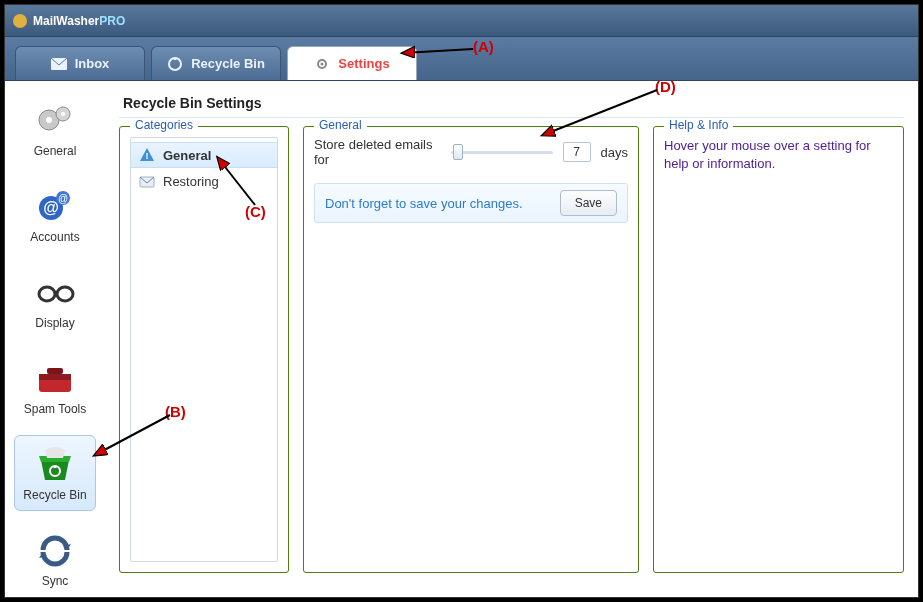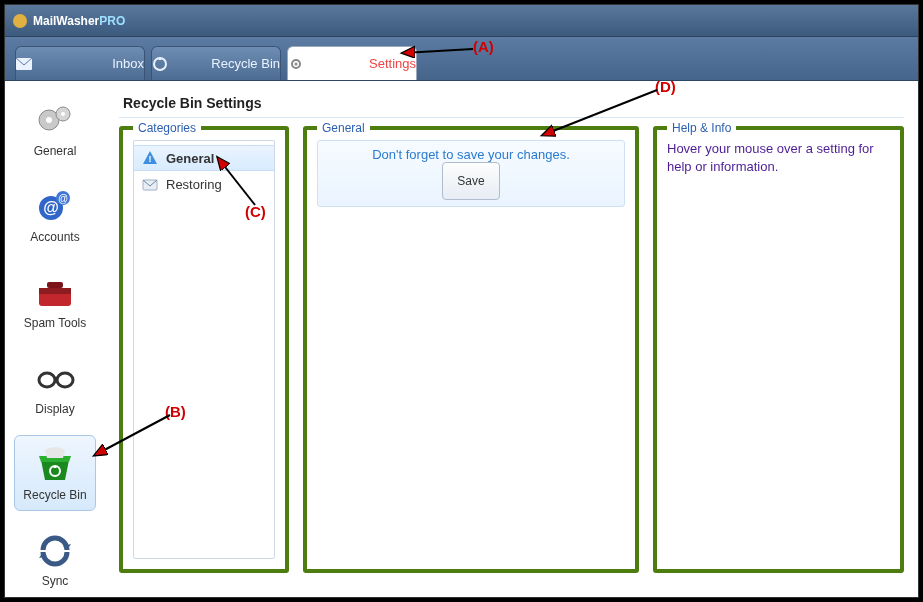--- a/index.html
+++ b/index.html
@@ -3,49 +3,49 @@
 <meta charset="utf-8">
 <style>
 * { box-sizing: border-box; margin: 0; padding: 0; font-family: "Segoe UI", Tahoma, sans-serif; }
 body { background: #000; padding: 4px; }
 .window { width: 915px; height: 594px; background: #fff; border: 1px solid #333; display: flex; flex-direction: column; position: relative; }
 .titlebar { height: 32px; background: linear-gradient(#5a789c,#3b5a7e); display: flex; align-items: center; padding: 0 8px; color:#fff; font-size:12px; border-bottom:1px solid #2d4560;}
 .titlebar .logo { width:14px; height:14px; background:#e0b040; border-radius:50%; margin-right:6px;}
 .titlebar .brand { font-weight:600; }
 .titlebar .brand b { color:#9fe0ff; font-weight:700;}
 .tabbar { height:44px; background: linear-gradient(#5b7ba3,#46658b); display:flex; align-items:flex-end; padding:0 10px; border-bottom:1px solid #2d4560;}
-.tab { height:34px; min-width:130px; margin-right:6px; border-radius:6px 6px 0 0; display:flex; align-items:center; justify-content:space-between; gap:8px; font-size:13px; color:#eaf2ff; background:linear-gradient(#6d8db3,#4d6c93); border:1px solid #3a5476; border-bottom:none; cursor:pointer;}
+.tab { height:34px; min-width:130px; margin-right:6px; border-radius:6px 6px 0 0; display:flex; align-items:center; justify-content:center; gap:8px; font-size:13px; color:#eaf2ff; background:linear-gradient(#6d8db3,#4d6c93); border:1px solid #3a5476; border-bottom:none; cursor:pointer;font-weight:bold;}
 .tab.active { background:#fff; color:#ef4444; border-color:#9aa9bd;}
 .tab .ti { width:16px; height:16px; display:inline-flex; align-items:center; justify-content:center;}
 .main { flex:1; display:flex; background:#fff; overflow:hidden;}
 .sidebar { width:100px; background:#fff; display:flex; flex-direction:column; align-items:center; padding-top:10px; gap:10px;}
 .sidebtn { width:82px; height:78px; border-radius:6px; display:flex; flex-direction:column; align-items:center; justify-content:center; gap:4px; font-size:12px; color:#333; cursor:pointer;}
 .sidebtn.selected { background:linear-gradient(#eef6ff,#d6e9fb); border:1px solid #a9c8e8;}
 .sidebtn .bigicon { width:44px; height:40px; display:flex; align-items:center; justify-content:center;}
 .content { flex:1; padding:8px 14px 24px 14px; display:flex; flex-direction:column;}
 .pagetitle { font-weight:700; font-size:14px; color:#222; margin:6px 0 6px 4px;}
 .divider { height:1px; background:#d9e6f4; margin-bottom:8px;}
 .row { display:flex; gap:14px; flex:1; min-height:0;}
-.fs { border:4px solid #4d7c0f; border-radius:3px; padding:10px; position:relative;}
+.fs { border:1px solid #4d7c0f; border-radius:3px; padding:10px; position:relative;}
 .fs > .legend { position:absolute; top:-9px; left:10px; background:#fff; padding:0 5px; font-size:12px; color:#2b5fb0;}
 .col-cat { width:170px; display:flex; flex-direction:column;}
 .cat-list { flex:1; border:1px solid #cfd9e6; border-radius:2px; background:#fff; padding:4px 0;}
 .cat-item { height:26px; display:flex; align-items:center; gap:8px; padding:0 8px; font-size:13px; color:#333; cursor:pointer;}
 .cat-item.selected { background:linear-gradient(#eaf4ff,#d8ebfd); border-top:1px solid #c6ddf4; border-bottom:1px solid #c6ddf4; font-weight:700;}
 .cat-item .ci { width:16px; height:16px;}
 .col-gen { flex:1; display:flex; flex-direction:column;}
 .gen-body { display:flex; flex-direction:column; gap:16px;}
 .line1 { display:flex; align-items:center; gap:10px; font-size:13px; color:#333;}
 .slider { width:110px; height:18px; position:relative;}
 .slider .track { position:absolute; left:0; right:0; top:8px; height:3px; background:#d4dde8; border-radius:2px;}
 .slider .thumb { position:absolute; top:1px; left:2px; width:10px; height:16px; background:linear-gradient(#fefefe,#e1e8f1); border:1px solid #9fb1c6; border-radius:2px;}
 .daysbox { width:30px; height:20px; border:1px solid #b7c4d4; border-radius:2px; font-size:12px; text-align:center; line-height:18px; color:#333;}
-.savebar { display:flex; align-items:center; justify-content:space-between; background:linear-gradient(#f6fbff,#eaf4ff); border:1px solid #cfe0f1; border-radius:3px; padding:6px 10px;flex-direction:column;}
+.savebar { display:flex; align-items:center; justify-content:space-between; background:linear-gradient(#f6fbff,#eaf4ff); border:1px solid #cfe0f1; border-radius:3px; padding:6px 10px;}
 .savebar .msg { color:#2a7bd1; font-size:13px;}
-.btn { height:38px; padding:0 14px; background:linear-gradient(#fdfdfd,#e7edf4); border:1px solid #aebccc; border-radius:4px; font-size:12px; color:#333; cursor:pointer;}
+.btn { height:26px; padding:0 14px; background:linear-gradient(#fdfdfd,#e7edf4); border:1px solid #aebccc; border-radius:4px; font-size:12px; color:#333; cursor:pointer;}
 .col-help { width:251px;}
 .help-text { font-size:13px; color:#4c1d95; line-height:1.35;}
 
 .anno { position:absolute; pointer-events:none; }
 .lbl { color:#d10000; font-weight:700; font-size:15px;}
 svg.arrow { overflow:visible;}
 </style>
 </head>
 <body>
 
@@ -111,37 +111,37 @@
               <circle cx="30" cy="12" r="7" fill="#3f76d7"></circle>
               <text x="30" y="16" font-size="10" fill="#fff" text-anchor="middle">@</text>
             </svg>
         </span>
         <span>Accounts</span>
       </div>
 
       <div class="sidebtn">
         <span class="bigicon">
           <svg width="44" height="40">
+              <ellipse cx="14" cy="22" rx="8" ry="7" fill="none" stroke="#333" stroke-width="3"></ellipse>
+              <ellipse cx="32" cy="22" rx="8" ry="7" fill="none" stroke="#333" stroke-width="3"></ellipse>
+              <path d="M22 21 Q23 19 24 21" stroke="#333" stroke-width="2" fill="none"></path>
+            </svg>
+        </span>
+        <span>Display</span>
+      </div>
+
+      <div class="sidebtn">
+        <span class="bigicon">
+          <svg width="44" height="40">
               <rect x="6" y="16" width="32" height="18" rx="3" fill="#c1272d"></rect>
               <rect x="6" y="16" width="32" height="6" fill="#8e1b20"></rect>
               <rect x="14" y="10" width="16" height="6" rx="2" fill="#7a1419"></rect>
             </svg>
         </span>
         <span>Spam Tools</span>
-      </div>
-
-      <div class="sidebtn">
-        <span class="bigicon">
-          <svg width="44" height="40">
-              <ellipse cx="14" cy="22" rx="8" ry="7" fill="none" stroke="#333" stroke-width="3"></ellipse>
-              <ellipse cx="32" cy="22" rx="8" ry="7" fill="none" stroke="#333" stroke-width="3"></ellipse>
-              <path d="M22 21 Q23 19 24 21" stroke="#333" stroke-width="2" fill="none"></path>
-            </svg>
-        </span>
-        <span>Display</span>
       </div>
 
       <div class="sidebtn selected">
         <span class="bigicon">
           <svg width="44" height="40">
               <path d="M8 16 L36 16 L32 36 L12 36 Z" fill="#1a8a1f"></path>
               <path d="M6 12 L38 12 L36 18 L8 18 Z" fill="#2aae2f"></path>
               <path d="M12 6 Q22 0 32 6 L30 14 L14 14 Z" fill="#e6e6e6"></path>
               <circle cx="22" cy="27" r="5" fill="none" stroke="#fff" stroke-width="2"></circle>
               <path d="M22 22 L24 24 L20 24 Z" fill="#fff"></path>
@@ -189,20 +189,29 @@
                   </svg>
               </span>
               <span>Restoring</span>
             </div>
           </div>
         </div>
 
         <div class="fs col-gen">
           <span class="legend">General</span>
           <div class="gen-body">
+            <div class="line1">
+              <span>Store deleted emails for</span>
+              <div class="slider">
+                <div class="track"></div>
+                  <div class="thumb"></div>
+              </div>
+              <div class="daysbox">7</div>
+              <span>days</span>
+            </div>
             <div class="savebar">
               <span class="msg">Don't forget to save your changes.</span>
               <button class="btn">Save</button>
             </div>
           </div>
         </div>
 
         <div class="fs col-help">
           <span class="legend">Help &amp; Info</span>
           <div class="help-text">Hover your mouse over a setting for help or information.</div>

